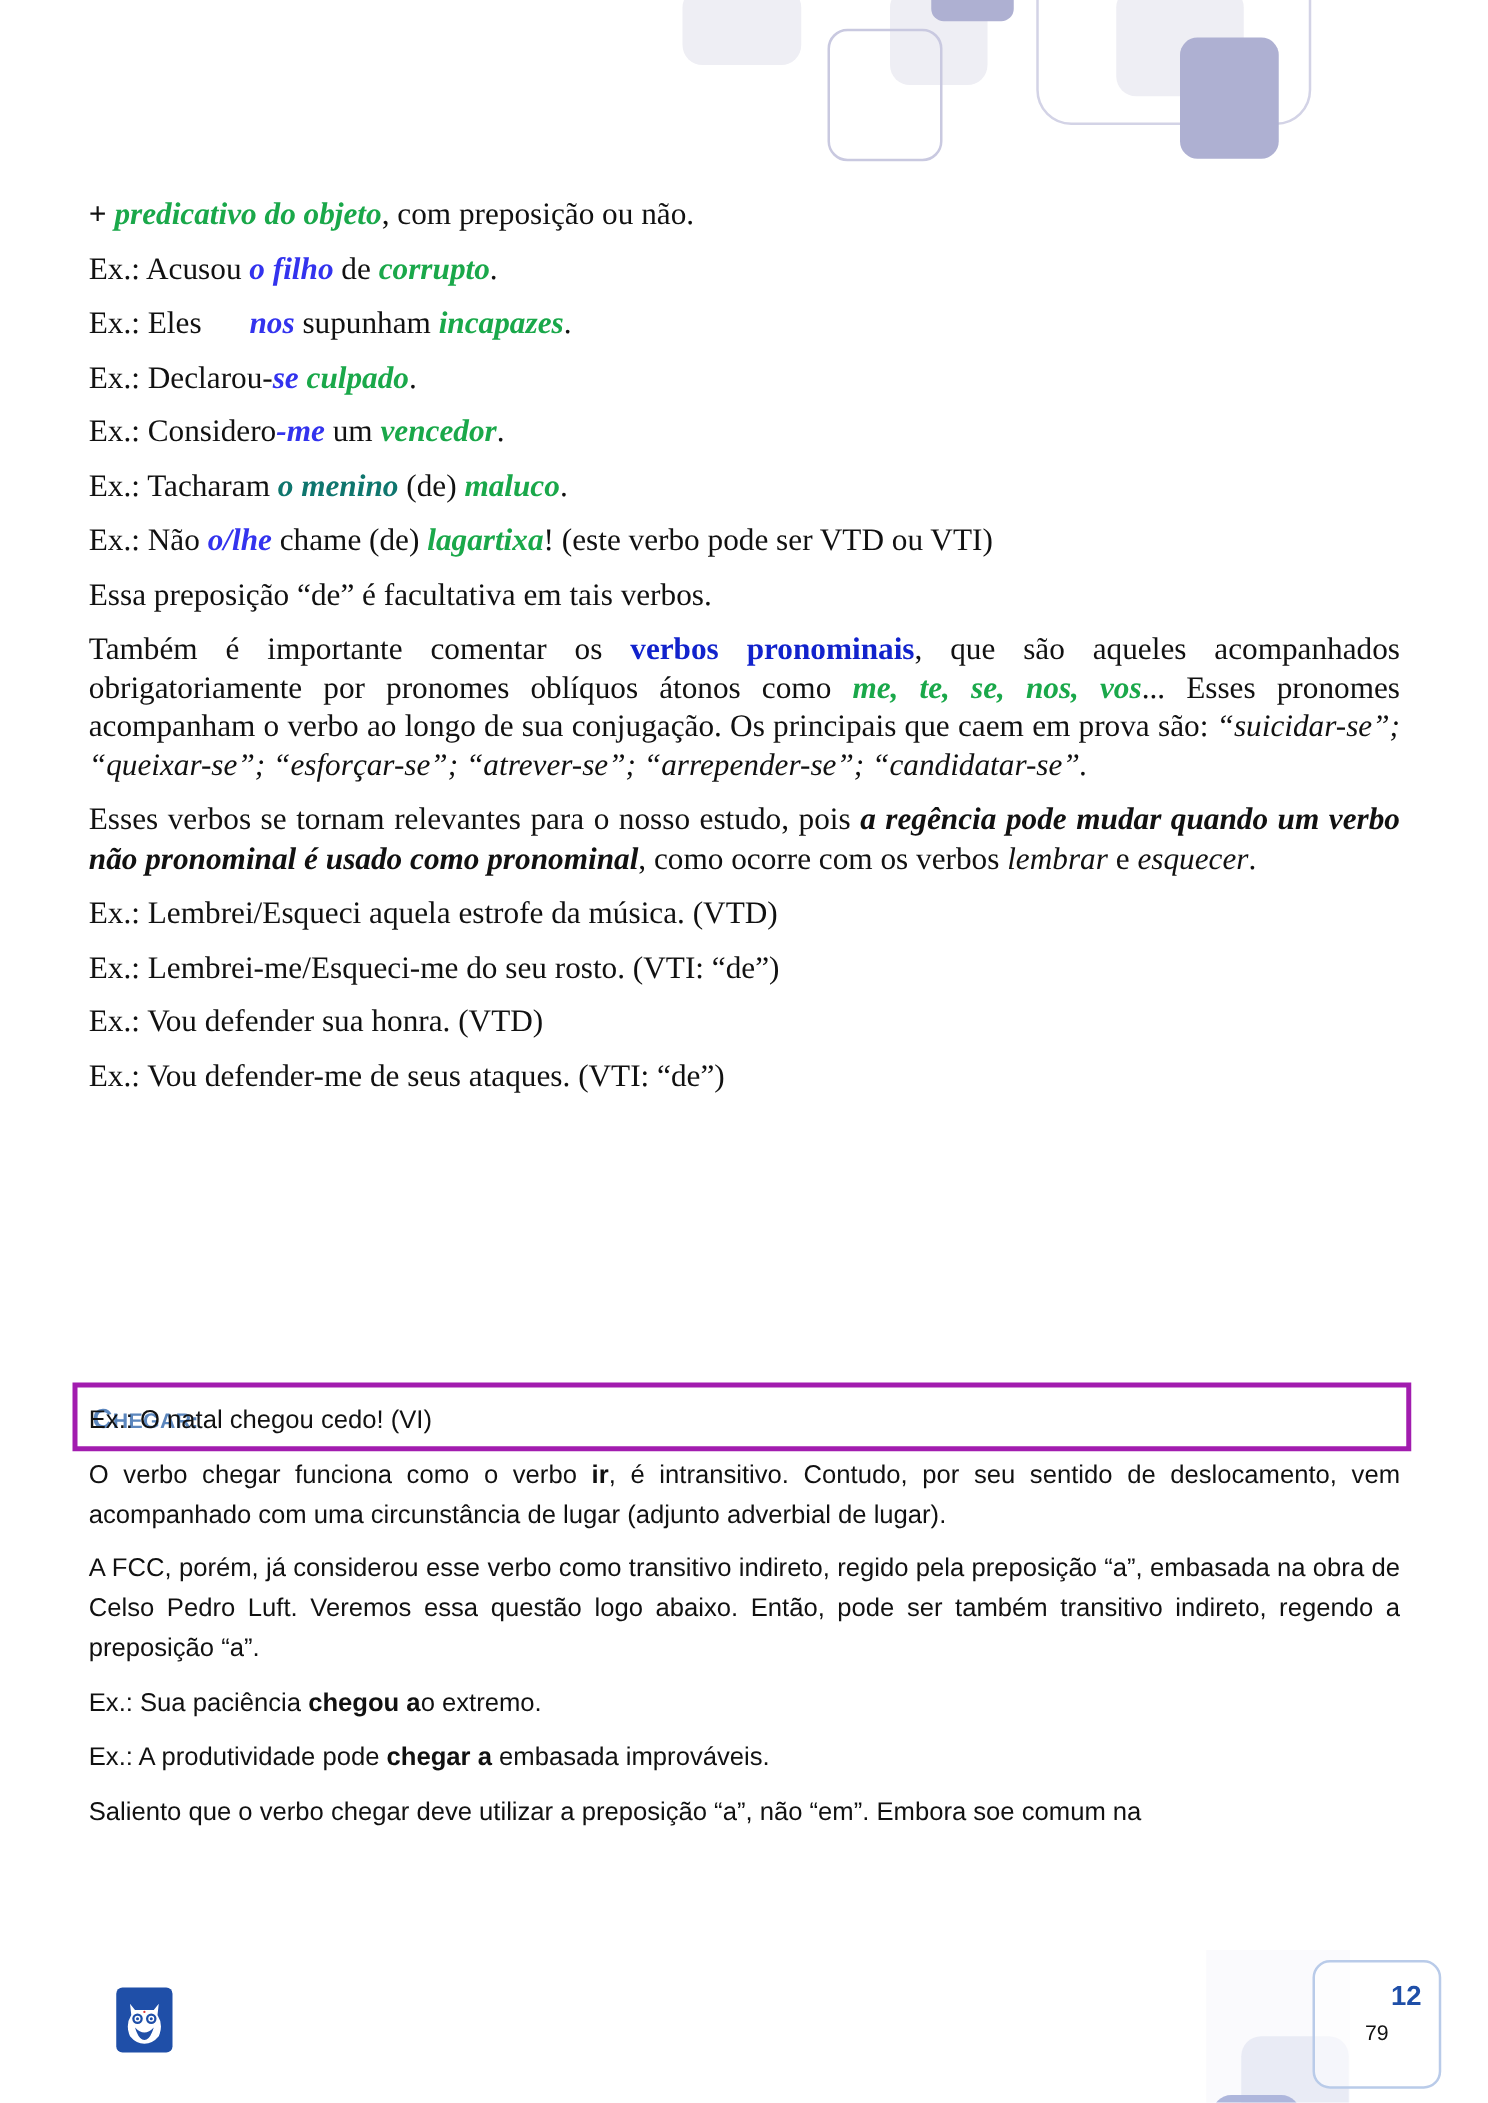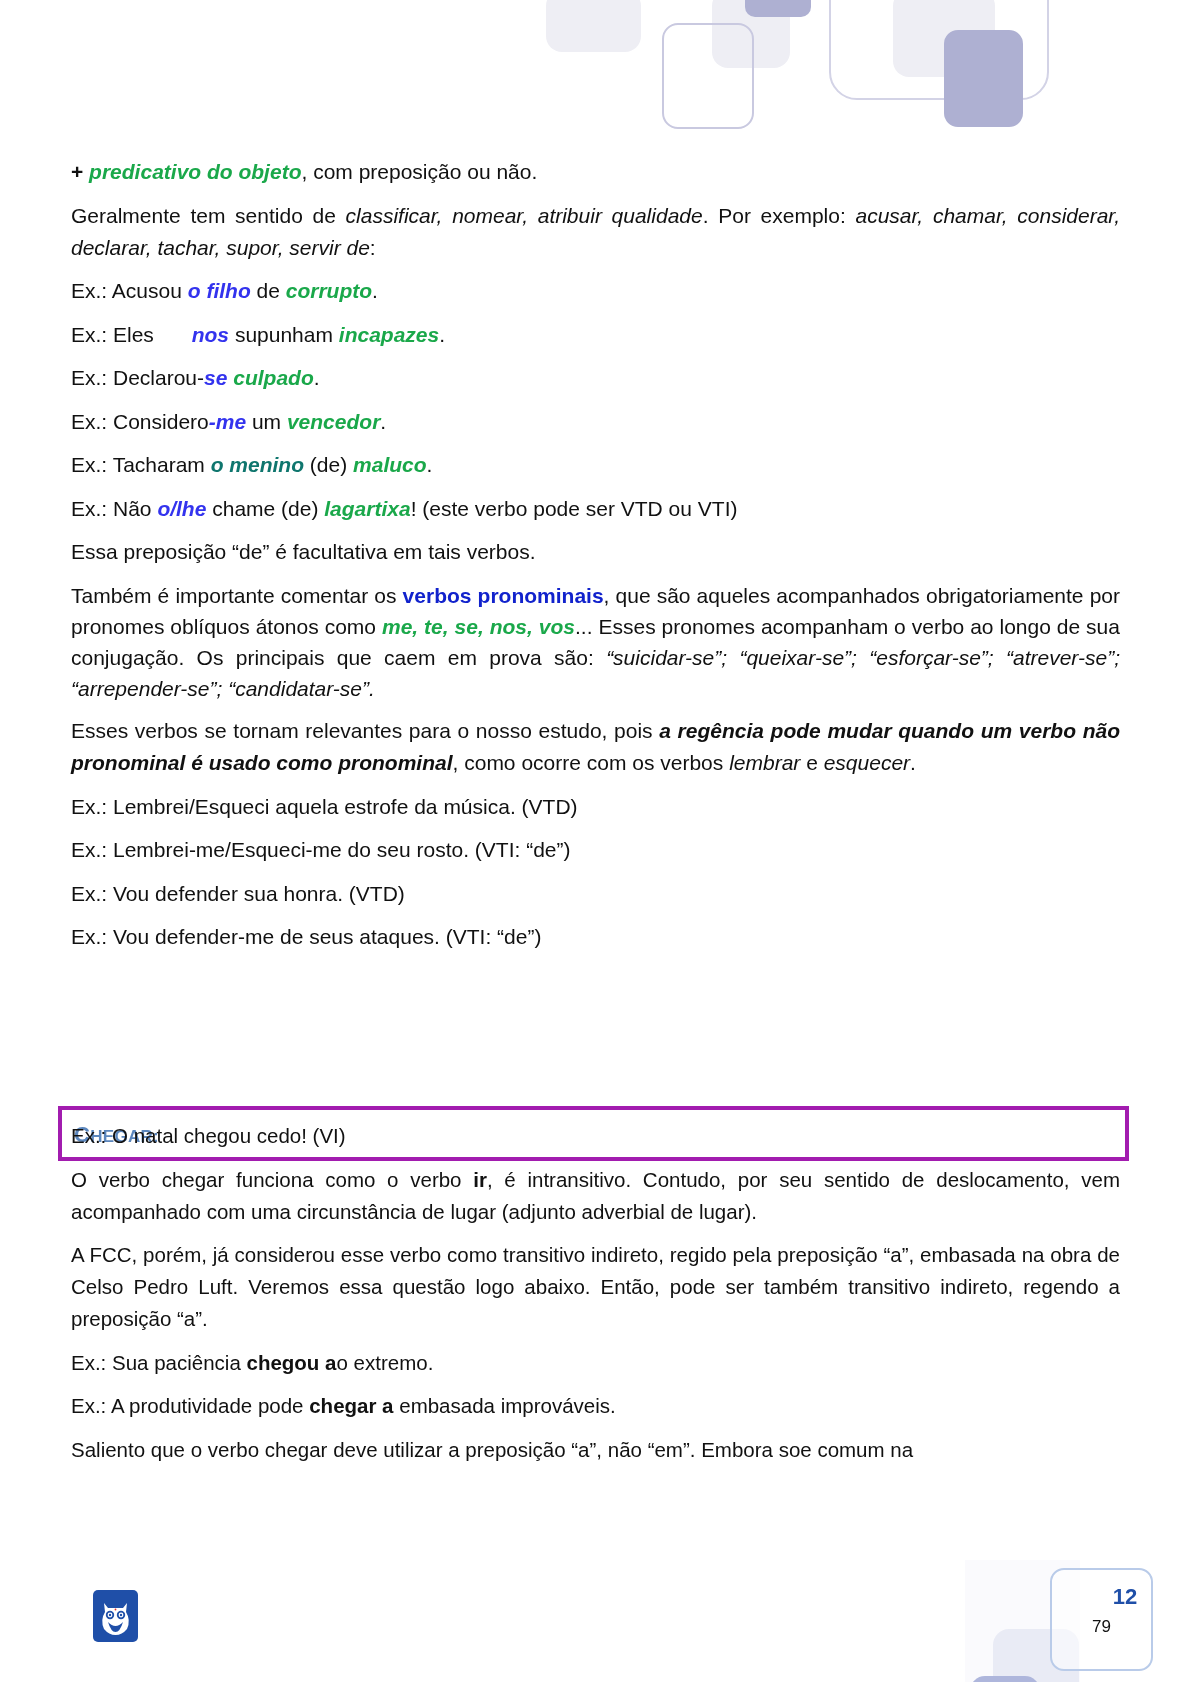--- a/index.html
+++ b/index.html
@@ -1,19 +1,19 @@
 <!DOCTYPE html>
 <html><head>
 <meta charset="utf-8">
 <style>
   html, body { margin:0; padding:0; background:#ffffff; }
   body { width:1190px; height:1682px; position:relative; overflow:hidden;
          font-family:"Liberation Sans", "DejaVu Sans", sans-serif; color:#111; }
   .deco { position:absolute; border-radius:16px; }
-  .content { position:absolute; left:71px; top:156px; width:1049px; font-size:21px; line-height:32px; }
+  .content { position:absolute; left:71px; top:156px; width:1049px; font-size:25px; line-height:32px;font-family:Liberation Serif, serif; }
   .p { margin:0 0 11.5px 0; text-align:justify; }
   .p.tight { line-height:31px; }
   .seg-i { font-style:italic; }
   .seg-b { font-weight:bold; }
   .section-box { position:absolute; left:58px; top:1106px; width:1071px; height:55px;
                  border:4px solid #a21caf; box-sizing:border-box; }
   .section-title { position:absolute; left:12px; top:12px; font-weight:bold; color:#5b86bd;
                    font-size:22px; letter-spacing:0.3px; }
   .section-title .sc { font-size:17px; }
   .content2 { position:absolute; left:71px; top:1120px; width:1049px; font-size:20.5px; line-height:32px; }
@@ -31,21 +31,20 @@
   <div class="deco" style="left:712px;top:-10px;width:78px;height:78px;background:#eeeef4;"></div>
   <div class="deco" style="left:745px;top:-20px;width:66px;height:37px;background:#aeb0d2;border-radius:10px;"></div>
   <div class="deco" style="left:662px;top:23px;width:92px;height:106px;border:2px solid #c9c9e0;box-sizing:border-box;background:transparent;"></div>
   <div class="deco" style="left:893px;top:-10px;width:102px;height:87px;background:#eeeef4;"></div>
   <div class="deco" style="left:829px;top:-30px;width:220px;height:130px;border:2px solid #d3d3e6;box-sizing:border-box;border-radius:28px;background:transparent;"></div>
   <div class="deco" style="left:944px;top:30px;width:79px;height:97px;background:#aeb0d2;border-radius:14px;"></div>
 </div>
 
 <div class="content" id="content1">
     <p class="p"><span class="seg-b">+ </span><span class="seg-i seg-b" style="color: rgb(26, 168, 74);">predicativo do objeto</span><span>, com preposição ou não.</span></p>
-    <p class="p"><span>Geralmente tem sentido de </span><span class="seg-i">classificar, nomear, atribuir qualidade</span><span>. Por exemplo: </span><span class="seg-i">acusar, chamar, considerar, declarar, tachar, supor, servir de</span><span>:</span></p>
     <p class="p"><span>Ex.: Acusou </span><span class="seg-i seg-b" style="color: rgb(51, 51, 238);">o filho</span><span> de </span><span class="seg-i seg-b" style="color: rgb(26, 168, 74);">corrupto</span><span>.</span></p>
     <p class="p"><span>Ex.: Eles </span><span class="seg-i seg-b" style="color: rgb(51, 51, 238); margin-left: 32px;">nos</span><span> supunham </span><span class="seg-i seg-b" style="color: rgb(26, 168, 74);">incapazes</span><span>.</span></p>
     <p class="p"><span>Ex.: Declarou-</span><span class="seg-i seg-b" style="color: rgb(51, 51, 238);">se</span><span> </span><span class="seg-i seg-b" style="color: rgb(26, 168, 74);">culpado</span><span>.</span></p>
     <p class="p"><span>Ex.: Considero</span><span class="seg-i seg-b" style="color: rgb(51, 51, 238); margin-top: 27px;">-me</span><span> um </span><span class="seg-i seg-b" style="color: rgb(26, 168, 74);">vencedor</span><span>.</span></p>
     <p class="p"><span>Ex.: Tacharam </span><span class="seg-i seg-b" style="color: #0f766e;">o menino</span><span> (de) </span><span class="seg-i seg-b" style="color: rgb(26, 168, 74);">maluco</span><span>.</span></p>
     <p class="p"><span>Ex.: Não </span><span class="seg-i seg-b" style="color: rgb(51, 51, 238);">o/lhe</span><span> chame (de) </span><span class="seg-i seg-b" style="color: rgb(26, 168, 74);">lagartixa</span><span>! (este verbo pode ser VTD ou VTI)</span></p>
     <p class="p"><span>Essa preposição “de” é facultativa em tais verbos.</span></p>
     <p class="p tight"><span>Também é importante comentar os </span><span class="seg-b" style="color: rgb(17, 34, 204);">verbos pronominais</span><span>, que são aqueles acompanhados obrigatoriamente por pronomes oblíquos átonos como </span><span class="seg-i seg-b" style="color: rgb(26, 168, 74);">me, te, se, nos, vos</span><span>... Esses pronomes acompanham o verbo ao longo de sua conjugação. Os principais que caem em prova são: </span><span class="seg-i">“suicidar-se”; “queixar-se”; “esforçar-se”; “atrever-se”; “arrepender-se”; “candidatar-se”.</span></p>
     <p class="p"><span>Esses verbos se tornam relevantes para o nosso estudo, pois </span><span class="seg-i seg-b">a regência pode mudar quando um verbo não pronominal é usado como pronominal</span><span>, como ocorre com os verbos </span><span class="seg-i">lembrar</span><span> e </span><span class="seg-i">esquecer</span><span>.</span></p>
     <p class="p"><span>Ex.: Lembrei/Esqueci aquela estrofe da música. (VTD)</span></p>

